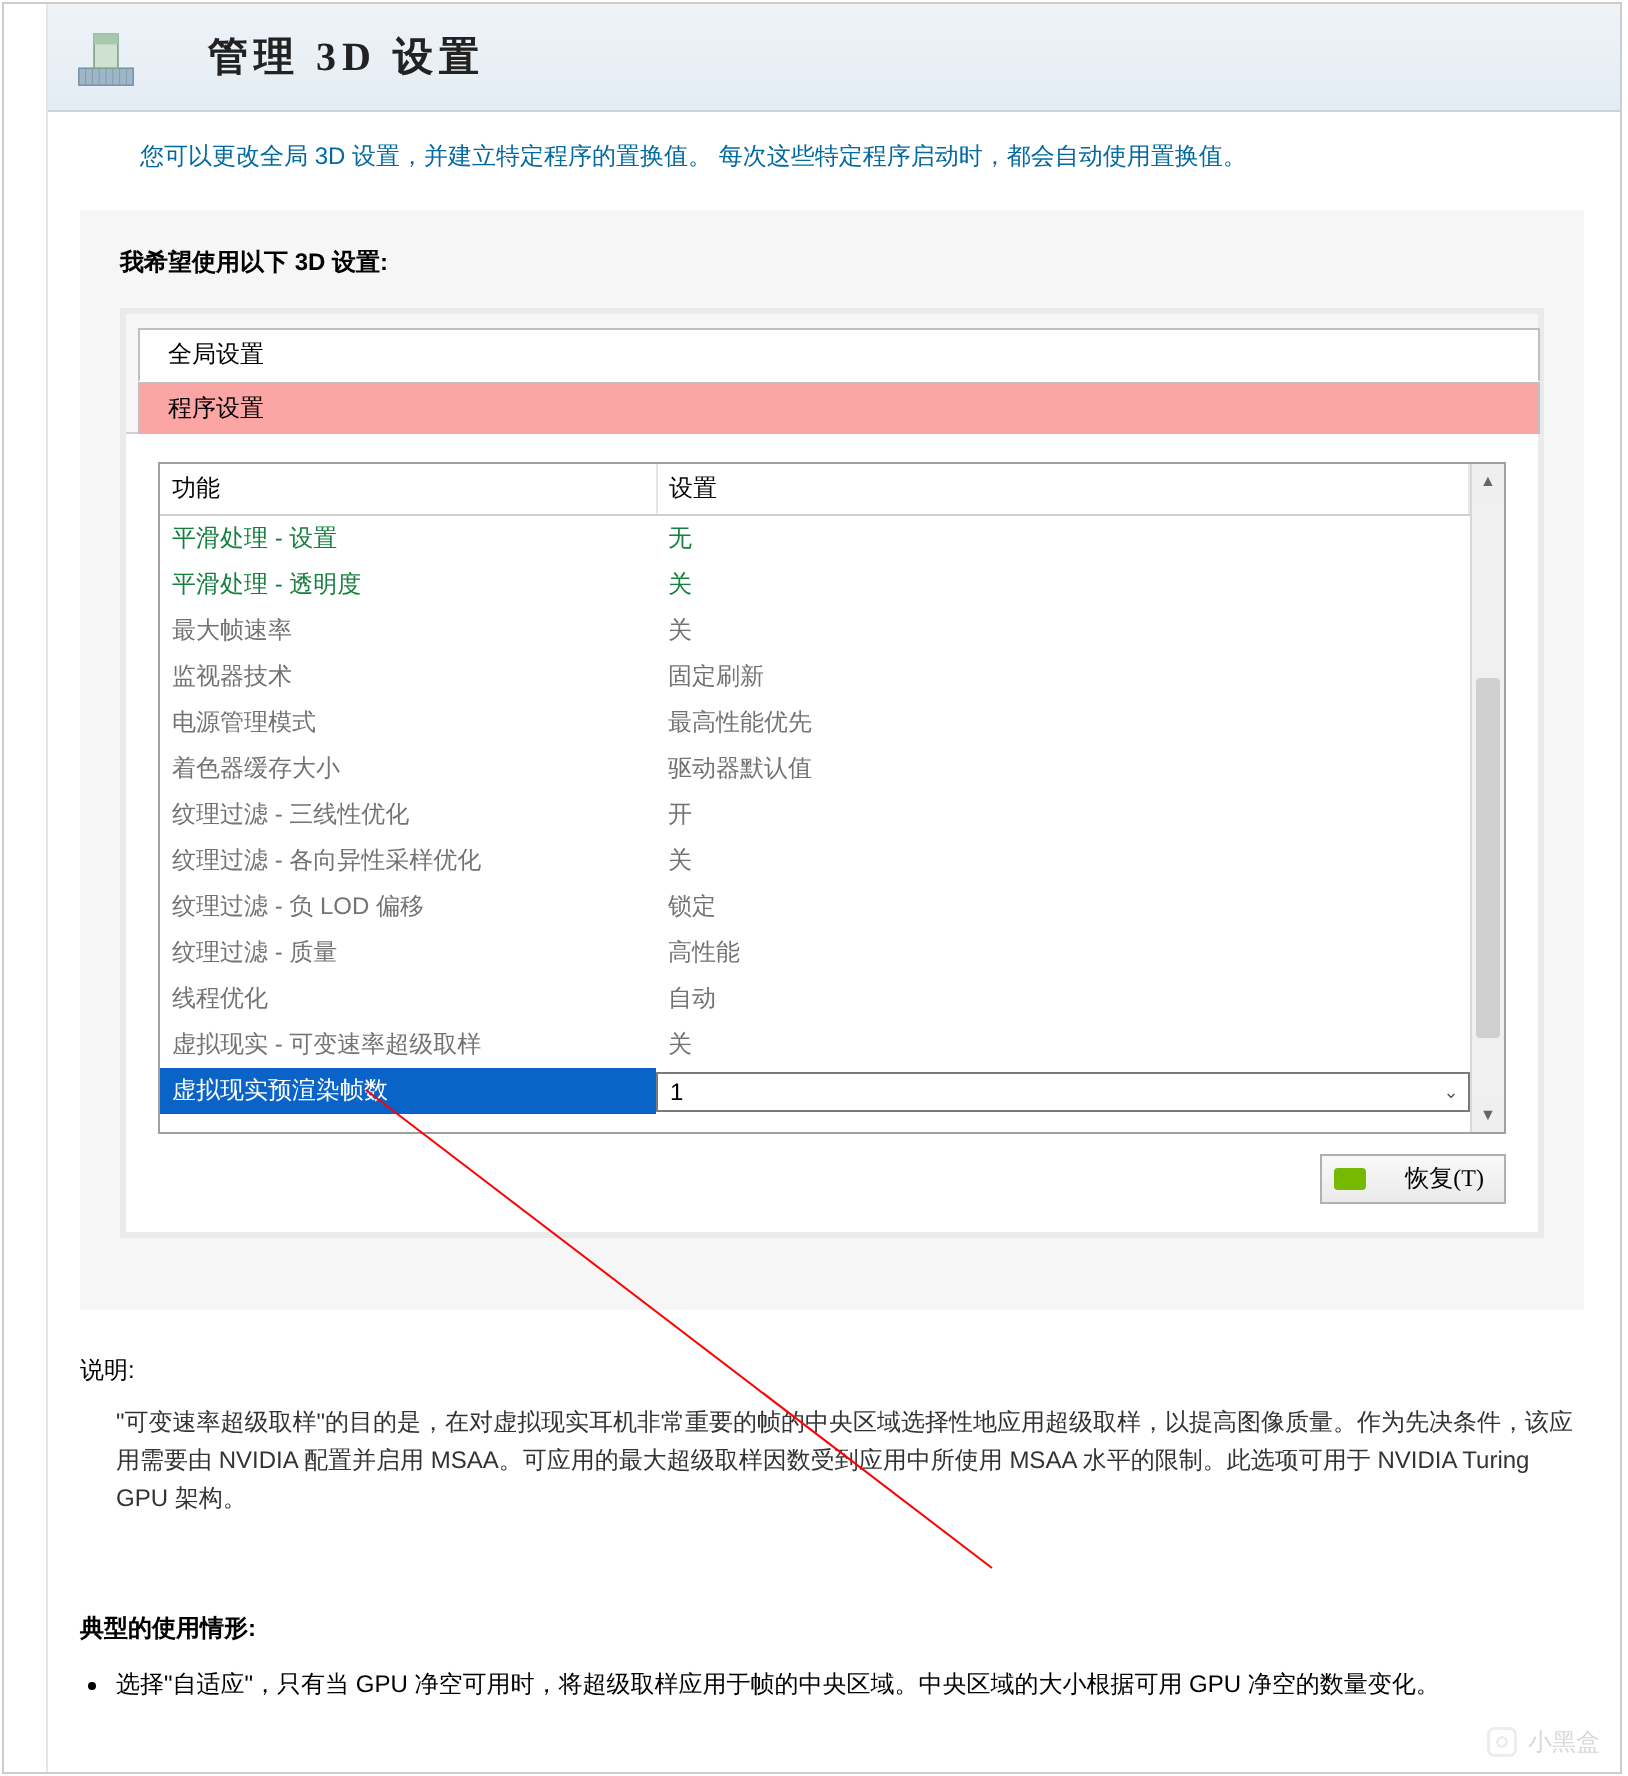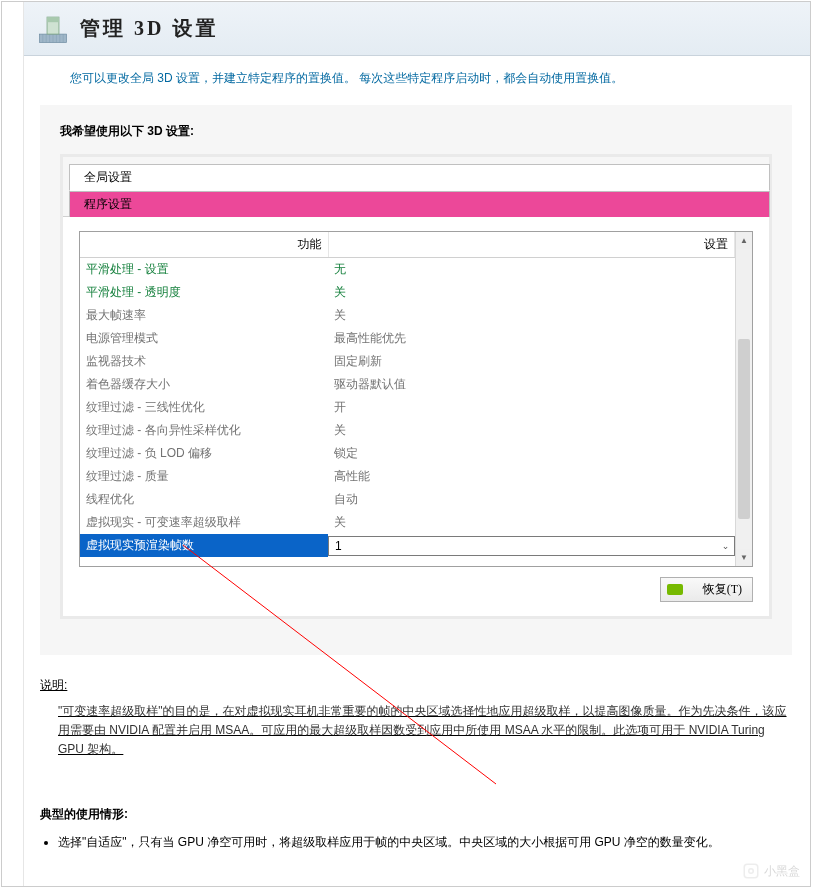--- a/index.html
+++ b/index.html
@@ -29,20 +29,21 @@
     }
     .header {
       position: absolute;
       left: 22px; right: 0; top: 0;
       height: 54px;
       background: linear-gradient(#eef3f8, #e4ecf3);
       border-bottom: 1px solid #c9d3dc;
       display: flex;
       align-items: center;
       padding-left: 12px;
+      gap: 24px;
     }
     .header-icon {
       width: 34px; height: 34px;
       margin-right: 10px;
       display: flex; align-items: center; justify-content: center;
     }
     .header-icon svg { width: 34px; height: 34px; }
     .header-title {
       font-family: "SimSun", serif;
       font-size: 20px;
@@ -81,21 +82,21 @@
       border-bottom: 1px solid #d0d0d0;
       padding-top: 6px;
       padding-left: 6px;
       flex-direction: column;
     }
     .tab {
       padding: 4px 14px;
       font-size: 12px;
       border: 1px solid #c0c0c0;
       border-bottom: none;
-      background: #ec4899;
+      background: #fca5a5;
       margin-right: -1px;
       cursor: pointer;
       position: relative;
       top: 1px;
     }
     .tab.active {
       background: #fff;
       border-bottom: 1px solid #fff;
     }
     .tab-body {
@@ -115,21 +116,21 @@
     .table-scroll {
       flex: 1;
       overflow: hidden;
     }
     table.settings {
       width: 100%;
       border-collapse: collapse;
       font-size: 12px;
     }
     table.settings th {
-      text-align: right;
+      text-align: left;
       font-weight: normal;
       padding: 4px 6px;
       border-bottom: 1px solid #d0d0d0;
       border-right: 1px solid #e6e6e6;
       background: #fff;
     }
     table.settings td {
       padding: 3px 6px;
       border: none;
       font-size: 12px;
@@ -208,21 +209,20 @@
     .nv-badge {
       display: inline-block;
       width: 16px; height: 11px;
       background: #76b900;
       border-radius: 2px;
     }
     .desc-section {
       margin-top: 22px;
       margin-left: -30px;
       font-size: 12px;
-      text-decoration: underline;
     }
     .desc-label { margin-bottom: 8px; }
     .desc-text {
       padding-left: 18px;
       line-height: 1.6;
       color: #333;
     }
     .usage-section {
       margin-top: 46px;
       margin-left: -30px;
@@ -304,26 +304,26 @@
                     </tr>
                     <tr class="disabled">
                       <td class="col-feature">平滑处理 - 透明度</td>
                       <td>关</td>
                     </tr>
                     <tr>
                       <td class="col-feature">最大帧速率</td>
                       <td>关</td>
                     </tr>
                     <tr>
+                      <td class="col-feature">监视器技术</td>
+                      <td>固定刷新</td>
+                    </tr>
+                    <tr>
                       <td class="col-feature">电源管理模式</td>
                       <td>最高性能优先</td>
-                    </tr>
-                    <tr>
-                      <td class="col-feature">监视器技术</td>
-                      <td>固定刷新</td>
                     </tr>
                     <tr>
                       <td class="col-feature">着色器缓存大小</td>
                       <td>驱动器默认值</td>
                     </tr>
                     <tr>
                       <td class="col-feature">纹理过滤 - 三线性优化</td>
                       <td>开</td>
                     </tr>
                     <tr>

